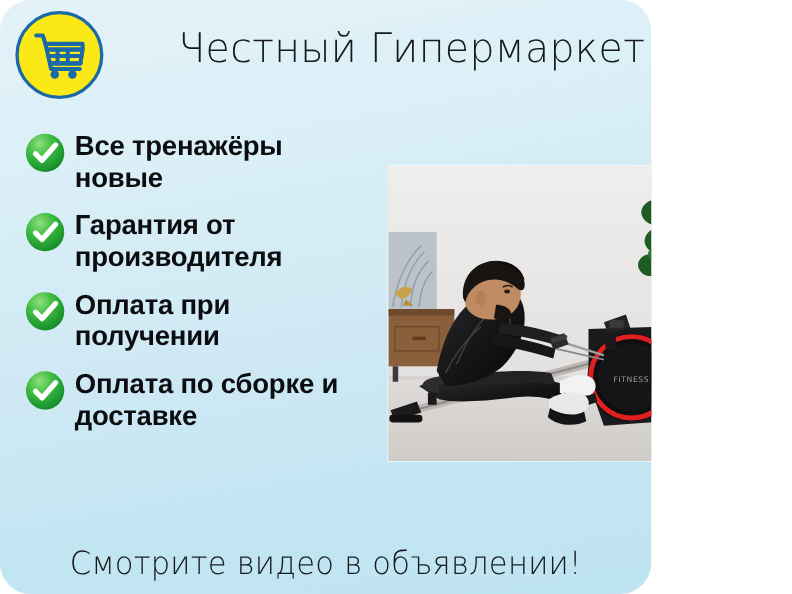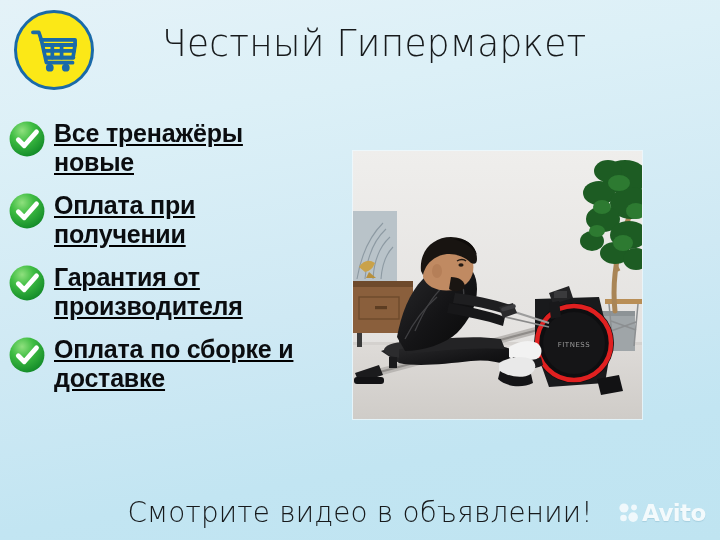--- a/index.html
+++ b/index.html
@@ -2,25 +2,26 @@
 <html><head>
 <meta charset="utf-8">
 <style>
   html, body {
     margin: 0;
     padding: 0;
     background: #ffffff;
   }
   #canvas {
     position: relative;
-    width: 720px;
+    width: 592px;
     height: 540px;
     overflow: hidden;
     background: linear-gradient(170deg, #e4f2f8 0%, #dcf0f7 22%, #cfe9f4 55%, #c2e5f2 80%, #bfe4f1 100%);
     font-family: "Liberation Sans", sans-serif;
+    border-radius: 28px;
     -webkit-font-smoothing: antialiased;
   }
 
   
   #logo-badge {
     position: absolute;
     left: 14px;
     top: 10px;
     width: 80px;
     height: 80px;
@@ -51,24 +52,23 @@
     white-space: nowrap;
     font-family: "DejaVu Sans", sans-serif;
     font-stretch: normal;
     transform: scaleX(0.97);
     transform-origin: left center;
   }
 
   
   #benefits-list {
     position: absolute;
-    left: 8px;
+    left: 22px;
     top: 118px;
     width: 320px;
-    text-decoration: underline;
   }
   .benefit-row {
     position: relative;
     display: flex;
     align-items: flex-start;
     margin-bottom: 13px;
     min-height: 56px;
   }
   .check-icon {
     flex: 0 0 auto;
@@ -173,29 +173,29 @@
         <path d="M13 25 l7.5 7.5 L36 15" fill="none" stroke="#ffffff" stroke-width="6" stroke-linecap="round" stroke-linejoin="round"></path>
       </svg>
       <div class="benefit-text">Все тренажёры новые</div>
     </div>
 
     <div class="benefit-row">
       <svg class="check-icon" viewBox="0 0 48 48">
         <circle cx="24" cy="24" r="22" fill="url(#g1)"></circle>
         <path d="M13 25 l7.5 7.5 L36 15" fill="none" stroke="#ffffff" stroke-width="6" stroke-linecap="round" stroke-linejoin="round"></path>
       </svg>
-      <div class="benefit-text">Оплата при получении</div>
+      <div class="benefit-text">Гарантия от производителя</div>
     </div>
 
     <div class="benefit-row">
       <svg class="check-icon" viewBox="0 0 48 48">
         <circle cx="24" cy="24" r="22" fill="url(#g1)"></circle>
         <path d="M13 25 l7.5 7.5 L36 15" fill="none" stroke="#ffffff" stroke-width="6" stroke-linecap="round" stroke-linejoin="round"></path>
       </svg>
-      <div class="benefit-text">Гарантия от производителя</div>
+      <div class="benefit-text">Оплата при получении</div>
     </div>
 
     <div class="benefit-row">
       <svg class="check-icon" viewBox="0 0 48 48">
         <circle cx="24" cy="24" r="22" fill="url(#g1)"></circle>
         <path d="M13 25 l7.5 7.5 L36 15" fill="none" stroke="#ffffff" stroke-width="6" stroke-linecap="round" stroke-linejoin="round"></path>
       </svg>
       <div class="benefit-text">Оплата по сборке и доставке</div>
     </div>
 

